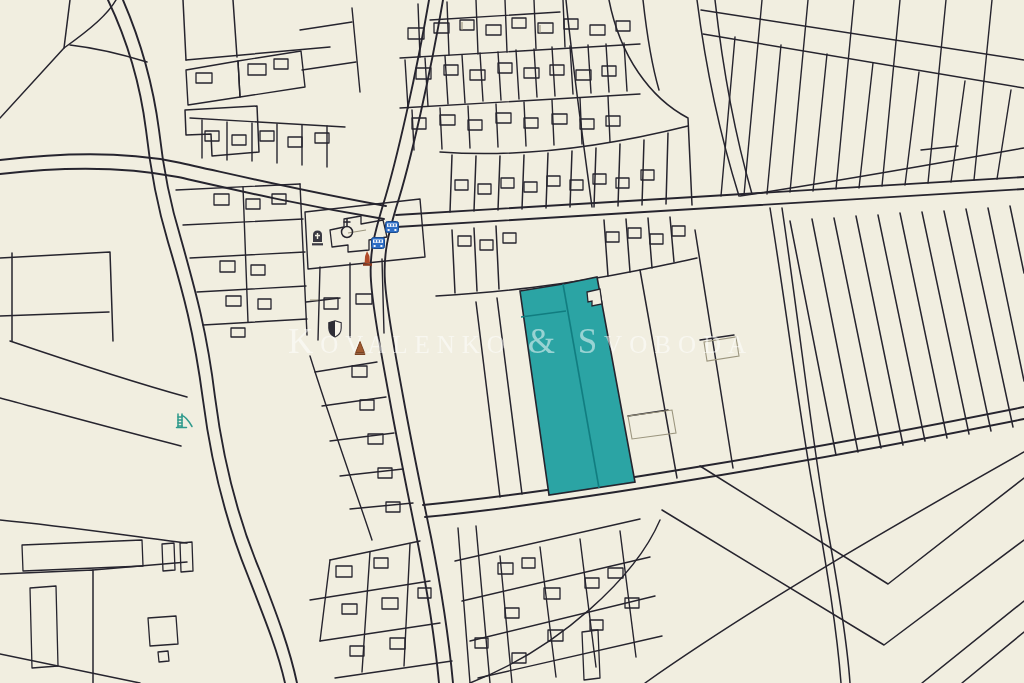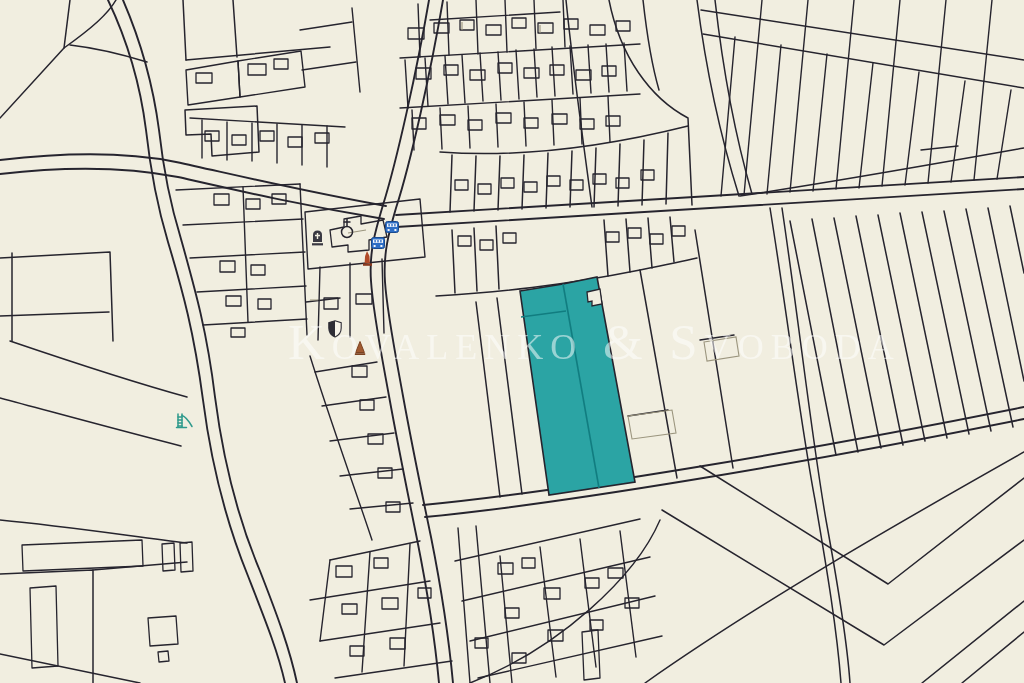--- a/index.html
+++ b/index.html
@@ -4,21 +4,21 @@
 <style>
   html,body{margin:0;padding:0;background:#e7e4d6;}
   .stage{
     position:relative;width:1024px;height:683px;overflow:hidden;
     background:#f1eee0;font-family:"Liberation Serif",serif;
   }
   .stage svg.mapsvg{position:absolute;left:0;top:0;}
   .watermark{
     position:absolute;left:288px;top:316px;width:460px;height:56px;
     text-align:center;font-family:"Liberation Serif",serif;
-    font-variant:small-caps;font-size:51px;line-height:52px;
+    font-variant:small-caps;font-size:35px;line-height:52px;
     letter-spacing:7px;color:rgba(255,255,255,0.52);
     pointer-events:none;white-space:nowrap;
   }
   .icon{position:absolute;}
 </style>
 </head>
 <body>
 
 <div class="stage">
 

